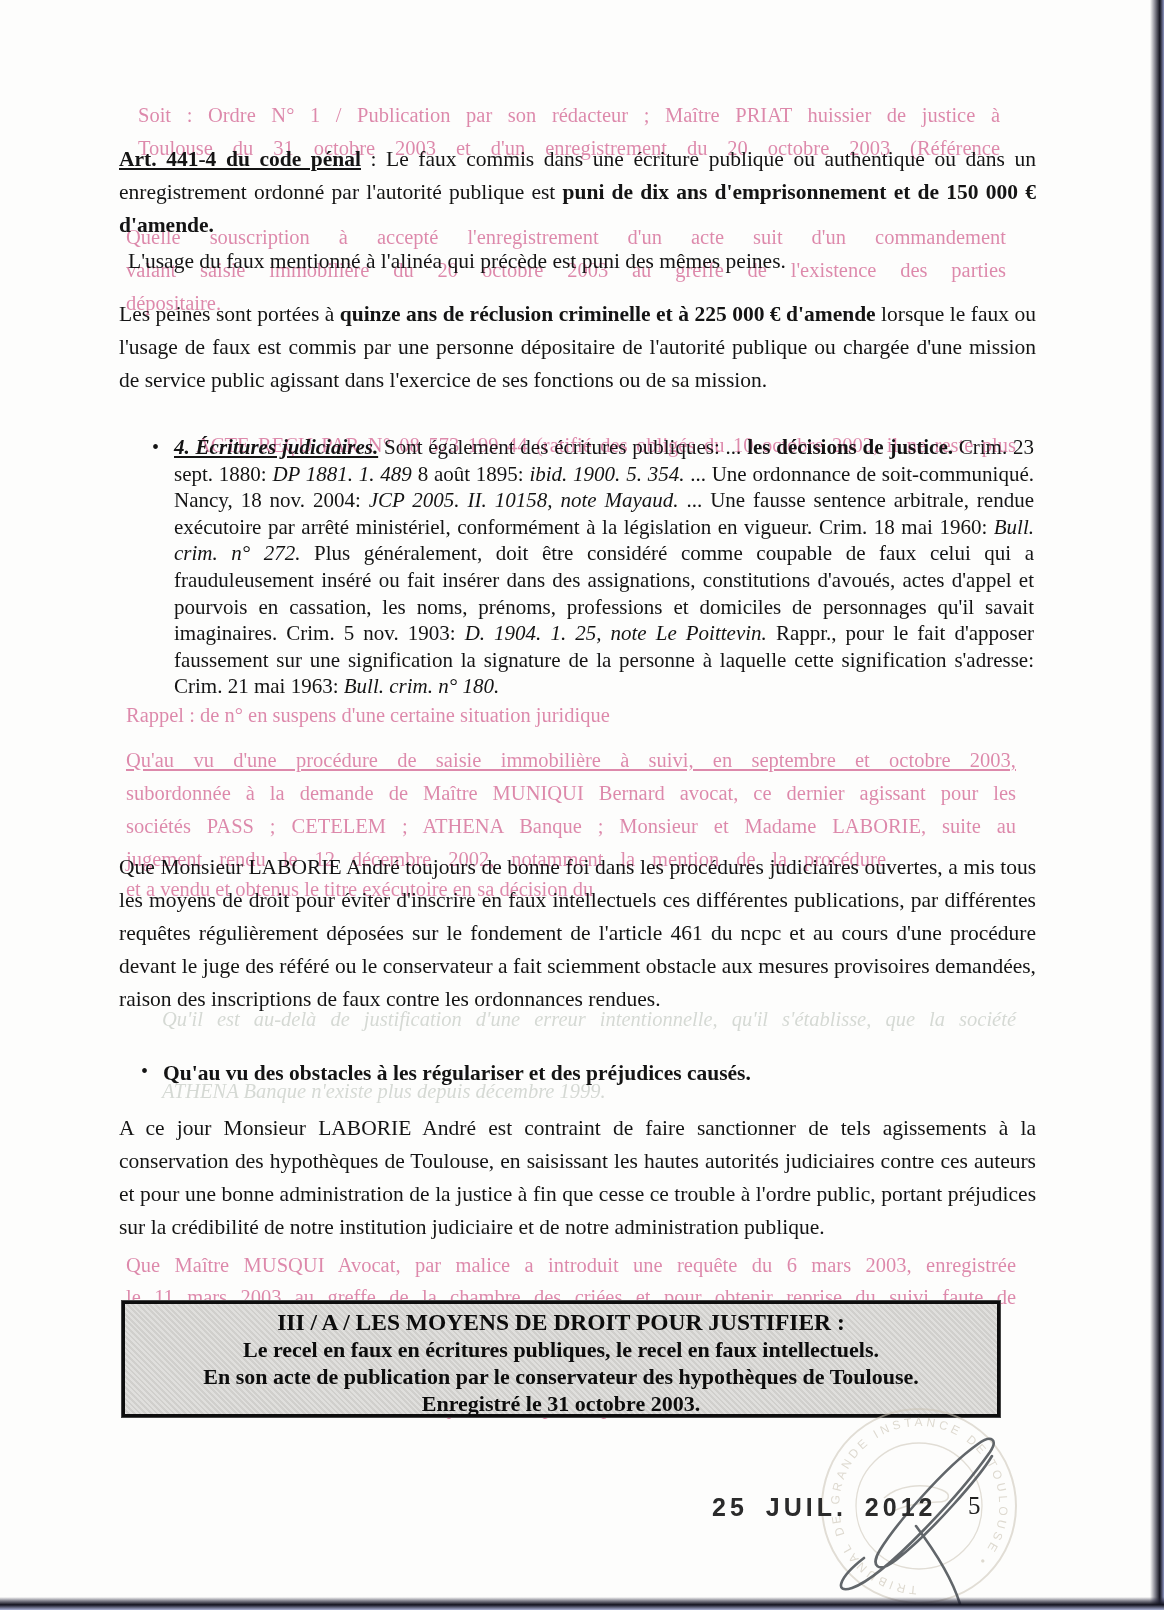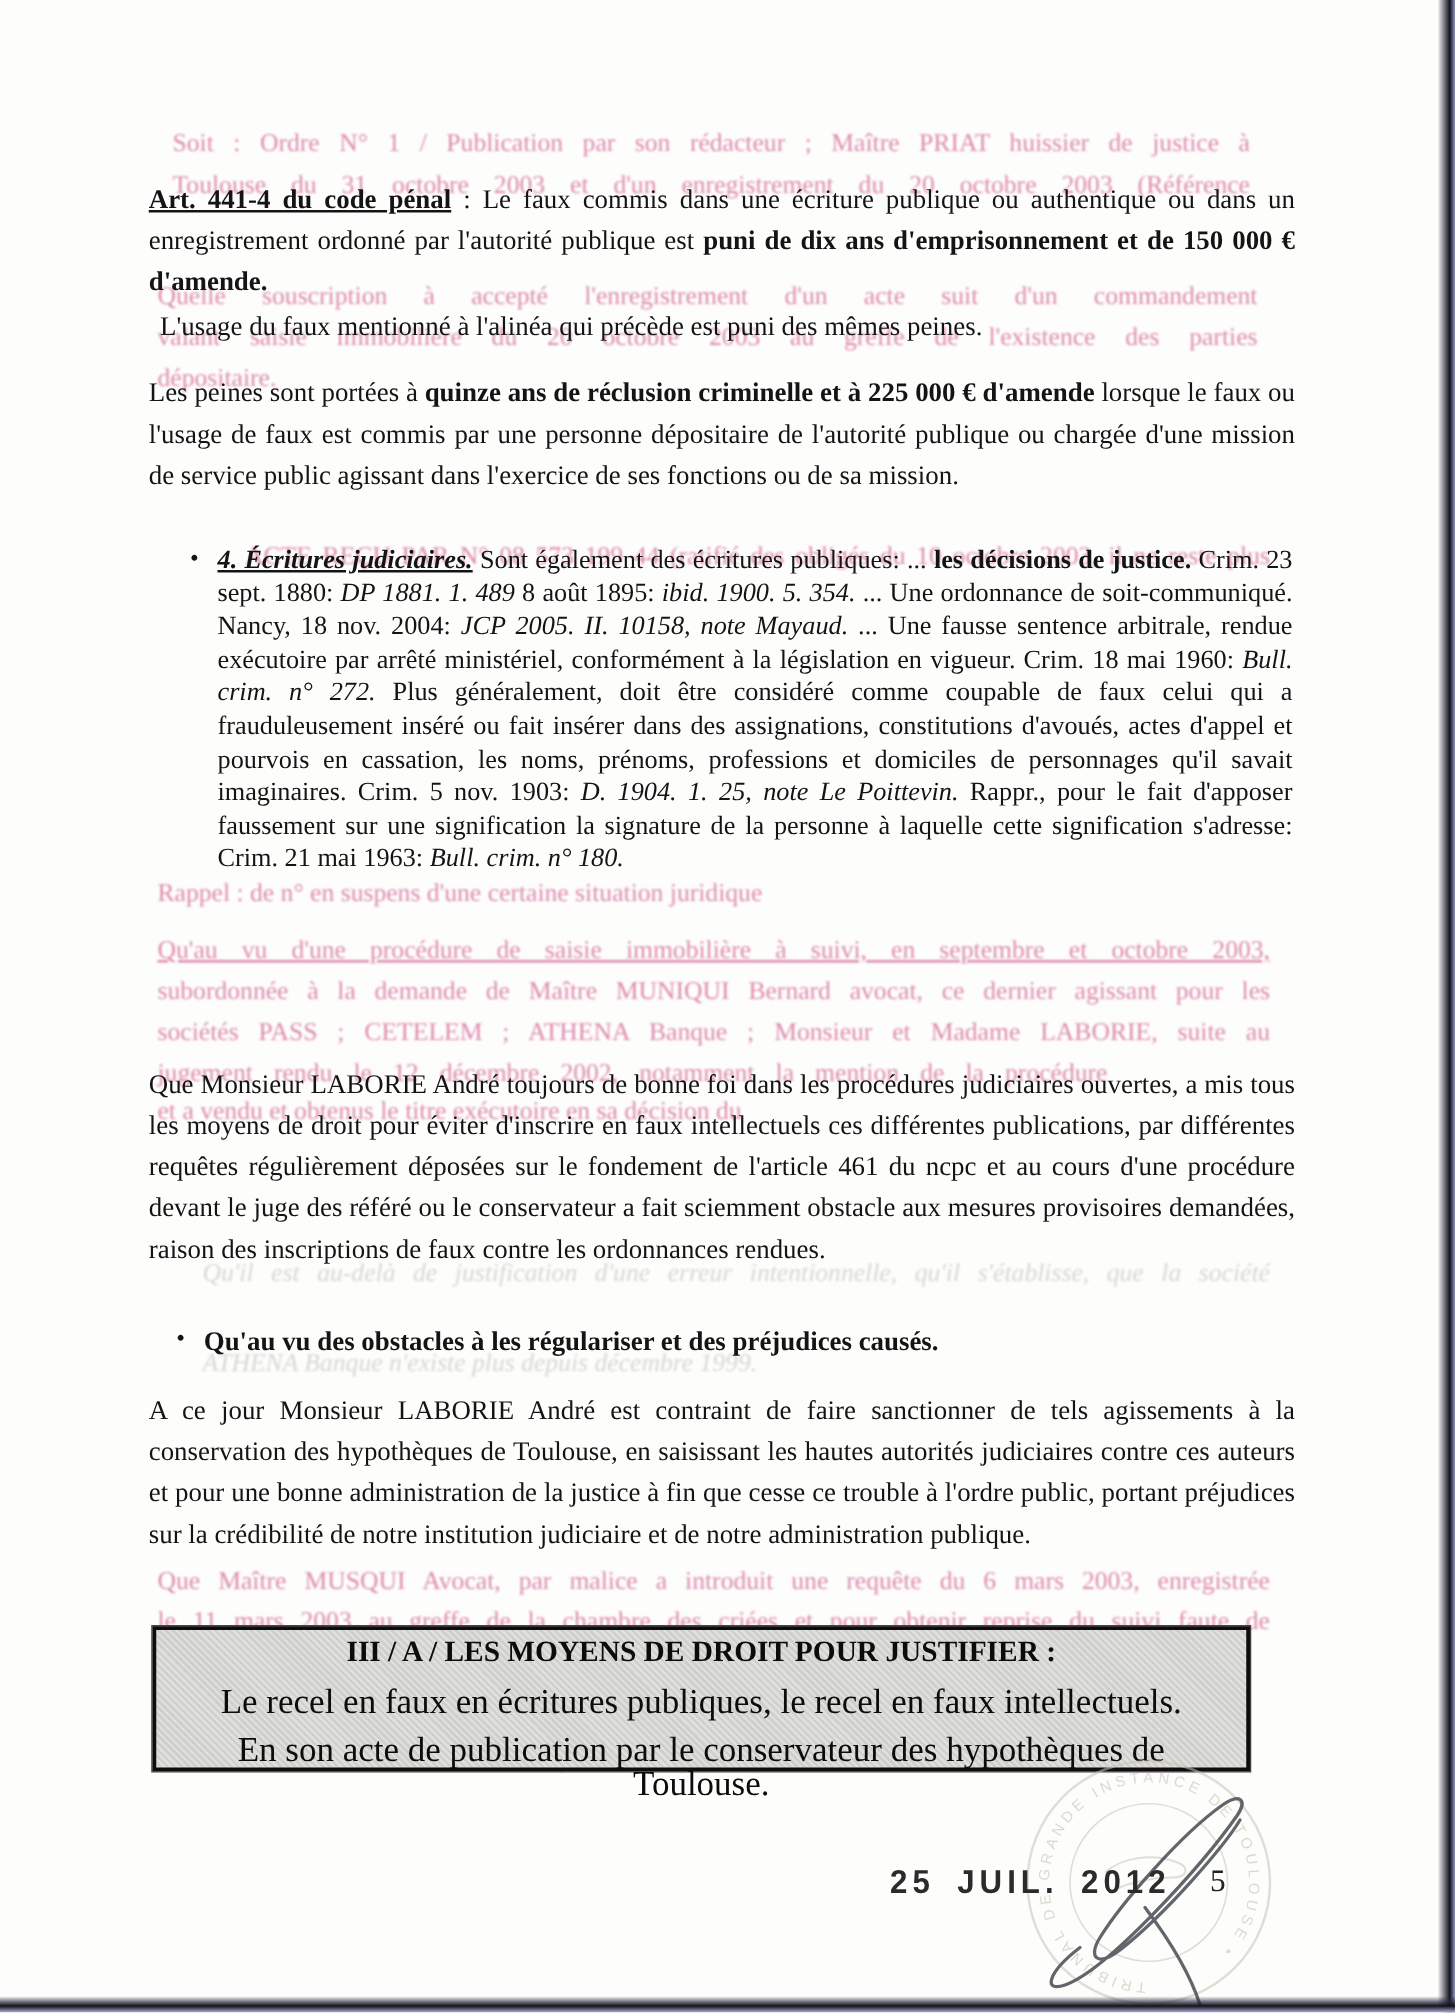--- a/index.html
+++ b/index.html
@@ -35,21 +35,21 @@
   #b1-text{margin-left:22px;width:860px;font-size:21px;line-height:26.6px;}
   #b2-text{margin-left:22px;width:760px;font-size:21.5px;line-height:30px;font-weight:bold;}
 
   
   .law-box{position:absolute;left:122px;top:1301px;width:872px;height:110px;
     border:3px solid #0d0d0d;box-shadow:0 0 0 1px #444;
     background:#d7d6d3;
     background-image:repeating-linear-gradient(45deg, rgba(255,255,255,.22) 0 2px, rgba(0,0,0,.03) 2px 4px);
     text-align:center;color:#0c0c0c;}
   .law-box .l1{margin:5px 0 0 0;font-size:23.5px;line-height:27px;font-weight:bold;}
-  .law-box .l2{margin:12px;font-size:28px;line-height:27px;font-weight:normal;}
+  .law-box .l2{margin:0;font-size:22px;line-height:27px;font-weight:bold;}
 
   
   .date-stamp{position:absolute;left:712px;top:1492px;
     font-family:"Liberation Sans", sans-serif;font-weight:700;font-size:25px;
     letter-spacing:4px;word-spacing:7px;color:#2b2b2b;transform:scaleY(1.06);}
   .page-number{position:absolute;left:968px;top:1492px;font-size:25px;color:#222;}
   .seal{position:absolute;left:792px;top:1398px;opacity:.55;}
   .signature{position:absolute;left:812px;top:1408px;}
 </style>
 </head>
@@ -95,20 +95,21 @@
     <span class="dot">•</span>
     <p class="para" id="b2-text"><span class="b">Qu'au vu des obstacles à les régulariser et des préjudices causés.</span></p>
   </div>
 
   <p class="para" id="p6" style="left:119px;top:1112px;width:917px;"><span class="">A ce jour Monsieur LABORIE André est contraint de faire sanctionner de tels agissements à la conservation des hypothèques de Toulouse, en saisissant les hautes autorités judiciaires contre ces auteurs et pour une bonne administration de la justice à fin que cesse ce trouble à l'ordre public, portant préjudices sur la crédibilité de notre institution judiciaire et de notre administration publique.</span></p>
 
   <div class="law-box">
     <p class="l1">III / A / LES MOYENS DE DROIT POUR JUSTIFIER :</p>
     <p class="l2">Le recel en faux en écritures publiques, le recel en faux intellectuels.</p>
     <p class="l2">En son acte de publication par le conservateur des hypothèques de Toulouse.</p>
+    <p class="l2">Enregistré le 31 octobre 2003.</p>
   </div>
 
   <svg class="seal" width="252" height="208" viewBox="0 0 252 208">
     <circle cx="127" cy="108" r="97" fill="none" stroke="#cbc4b6" stroke-width="2"></circle>
     <circle cx="127" cy="108" r="63" fill="none" stroke="#cbc4b6" stroke-width="1.3"></circle>
     <path id="rimPath" d="M 127 188 A 80 80 0 1 1 127.6 188" fill="none"></path>
     <text font-family="Liberation Sans, sans-serif" font-size="12" letter-spacing="3.5" fill="#c4bcab">
       <textPath href="#rimPath" startOffset="2">TRIBUNAL DE GRANDE INSTANCE DE TOULOUSE •</textPath>
     </text>
     <path d="M 92 100 C 105 88 130 84 150 92 C 160 96 158 104 146 104 C 130 104 110 108 100 114" fill="none" stroke="#cbc4b6" stroke-width="1.6"></path>

